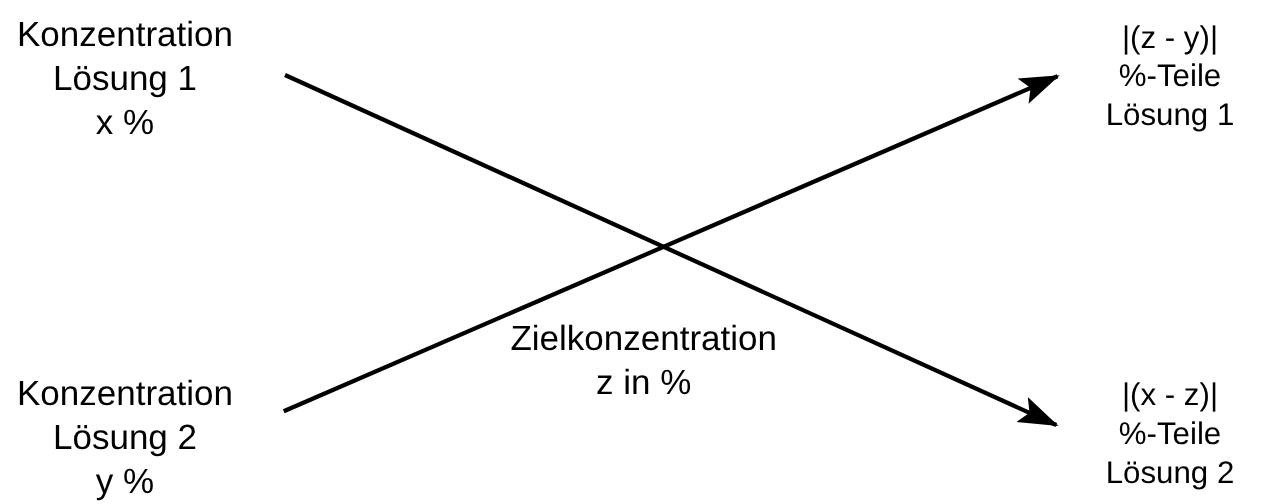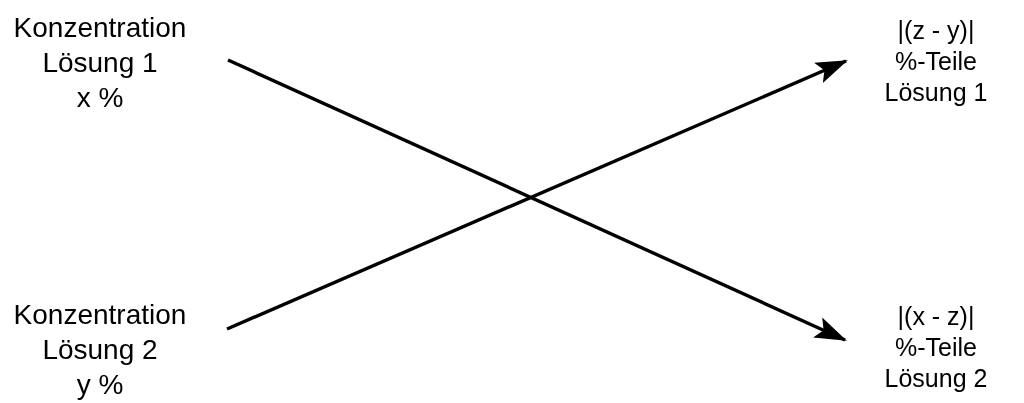--- a/index.html
+++ b/index.html
@@ -70,20 +70,24 @@
     <span class="line">Lösung 1</span>
     <span class="line">x %</span>
   </div>
 
   <div class="node node-bottom-left size-lg">
     <span class="line">Konzentration</span>
     <span class="line">Lösung 2</span>
     <span class="line">y %</span>
   </div>
 
+  <div class="node node-center size-lg">
+    <span class="line">Zielkonzentration</span>
+    <span class="line">z in %</span>
+  </div>
 
   <div class="node node-top-right size-md">
     <span class="line">|(z - y)|</span>
     <span class="line">%-Teile</span>
     <span class="line">Lösung 1</span>
   </div>
 
   <div class="node node-bottom-right size-md">
     <span class="line">|(x - z)|</span>
     <span class="line">%-Teile</span>

